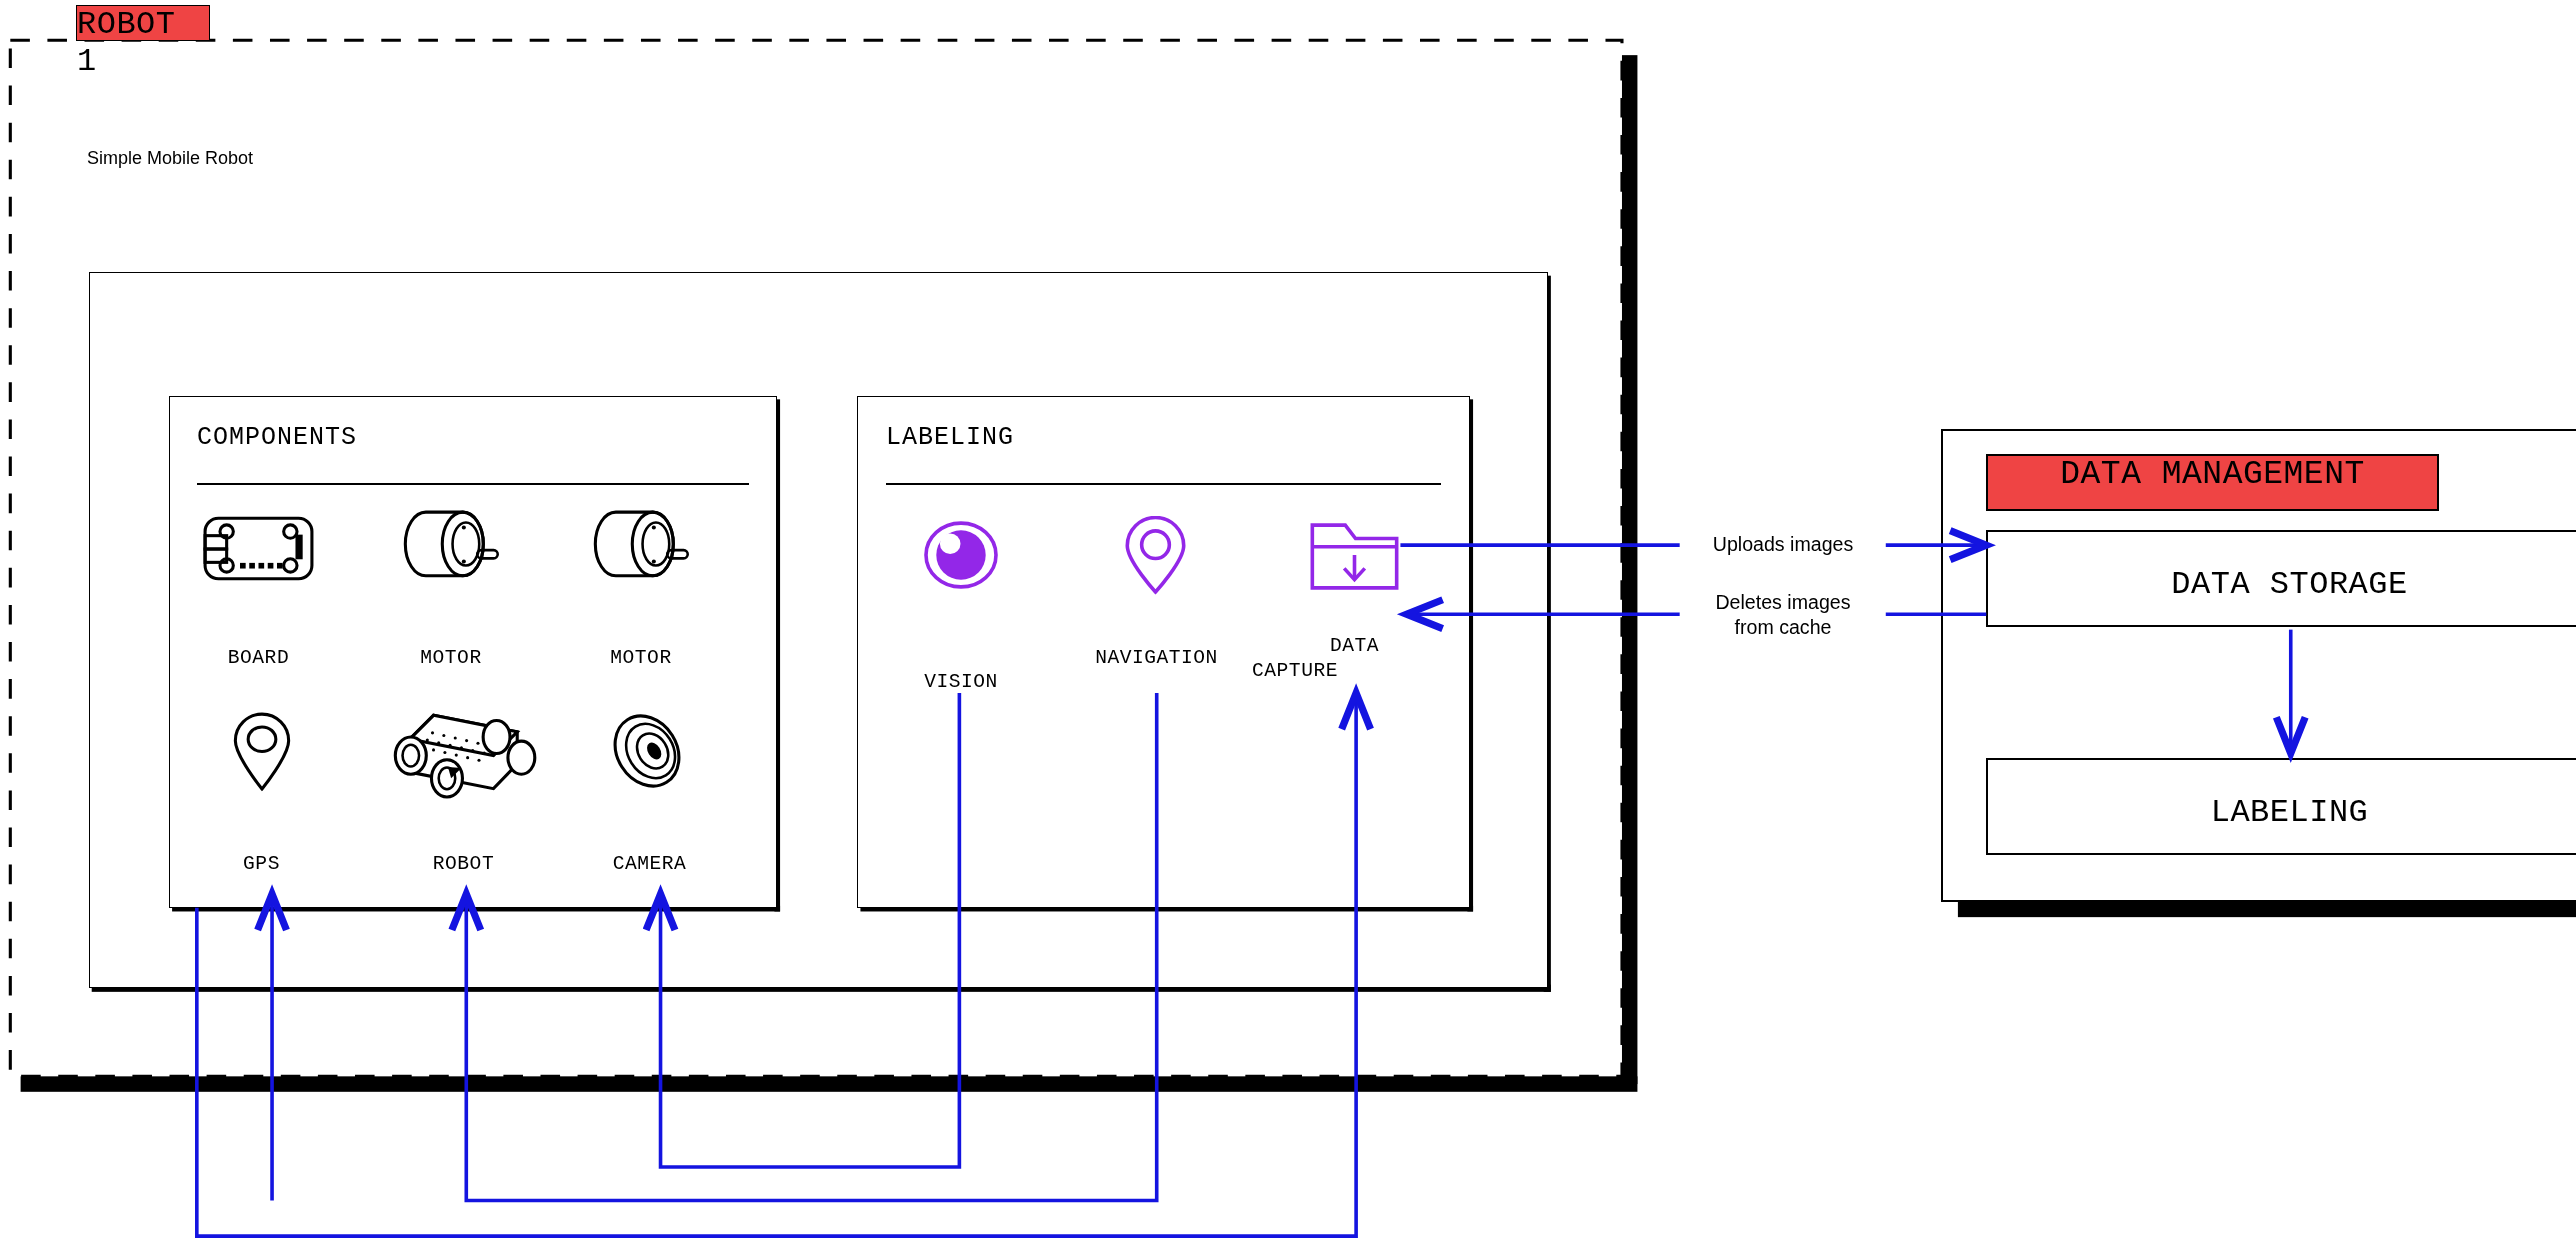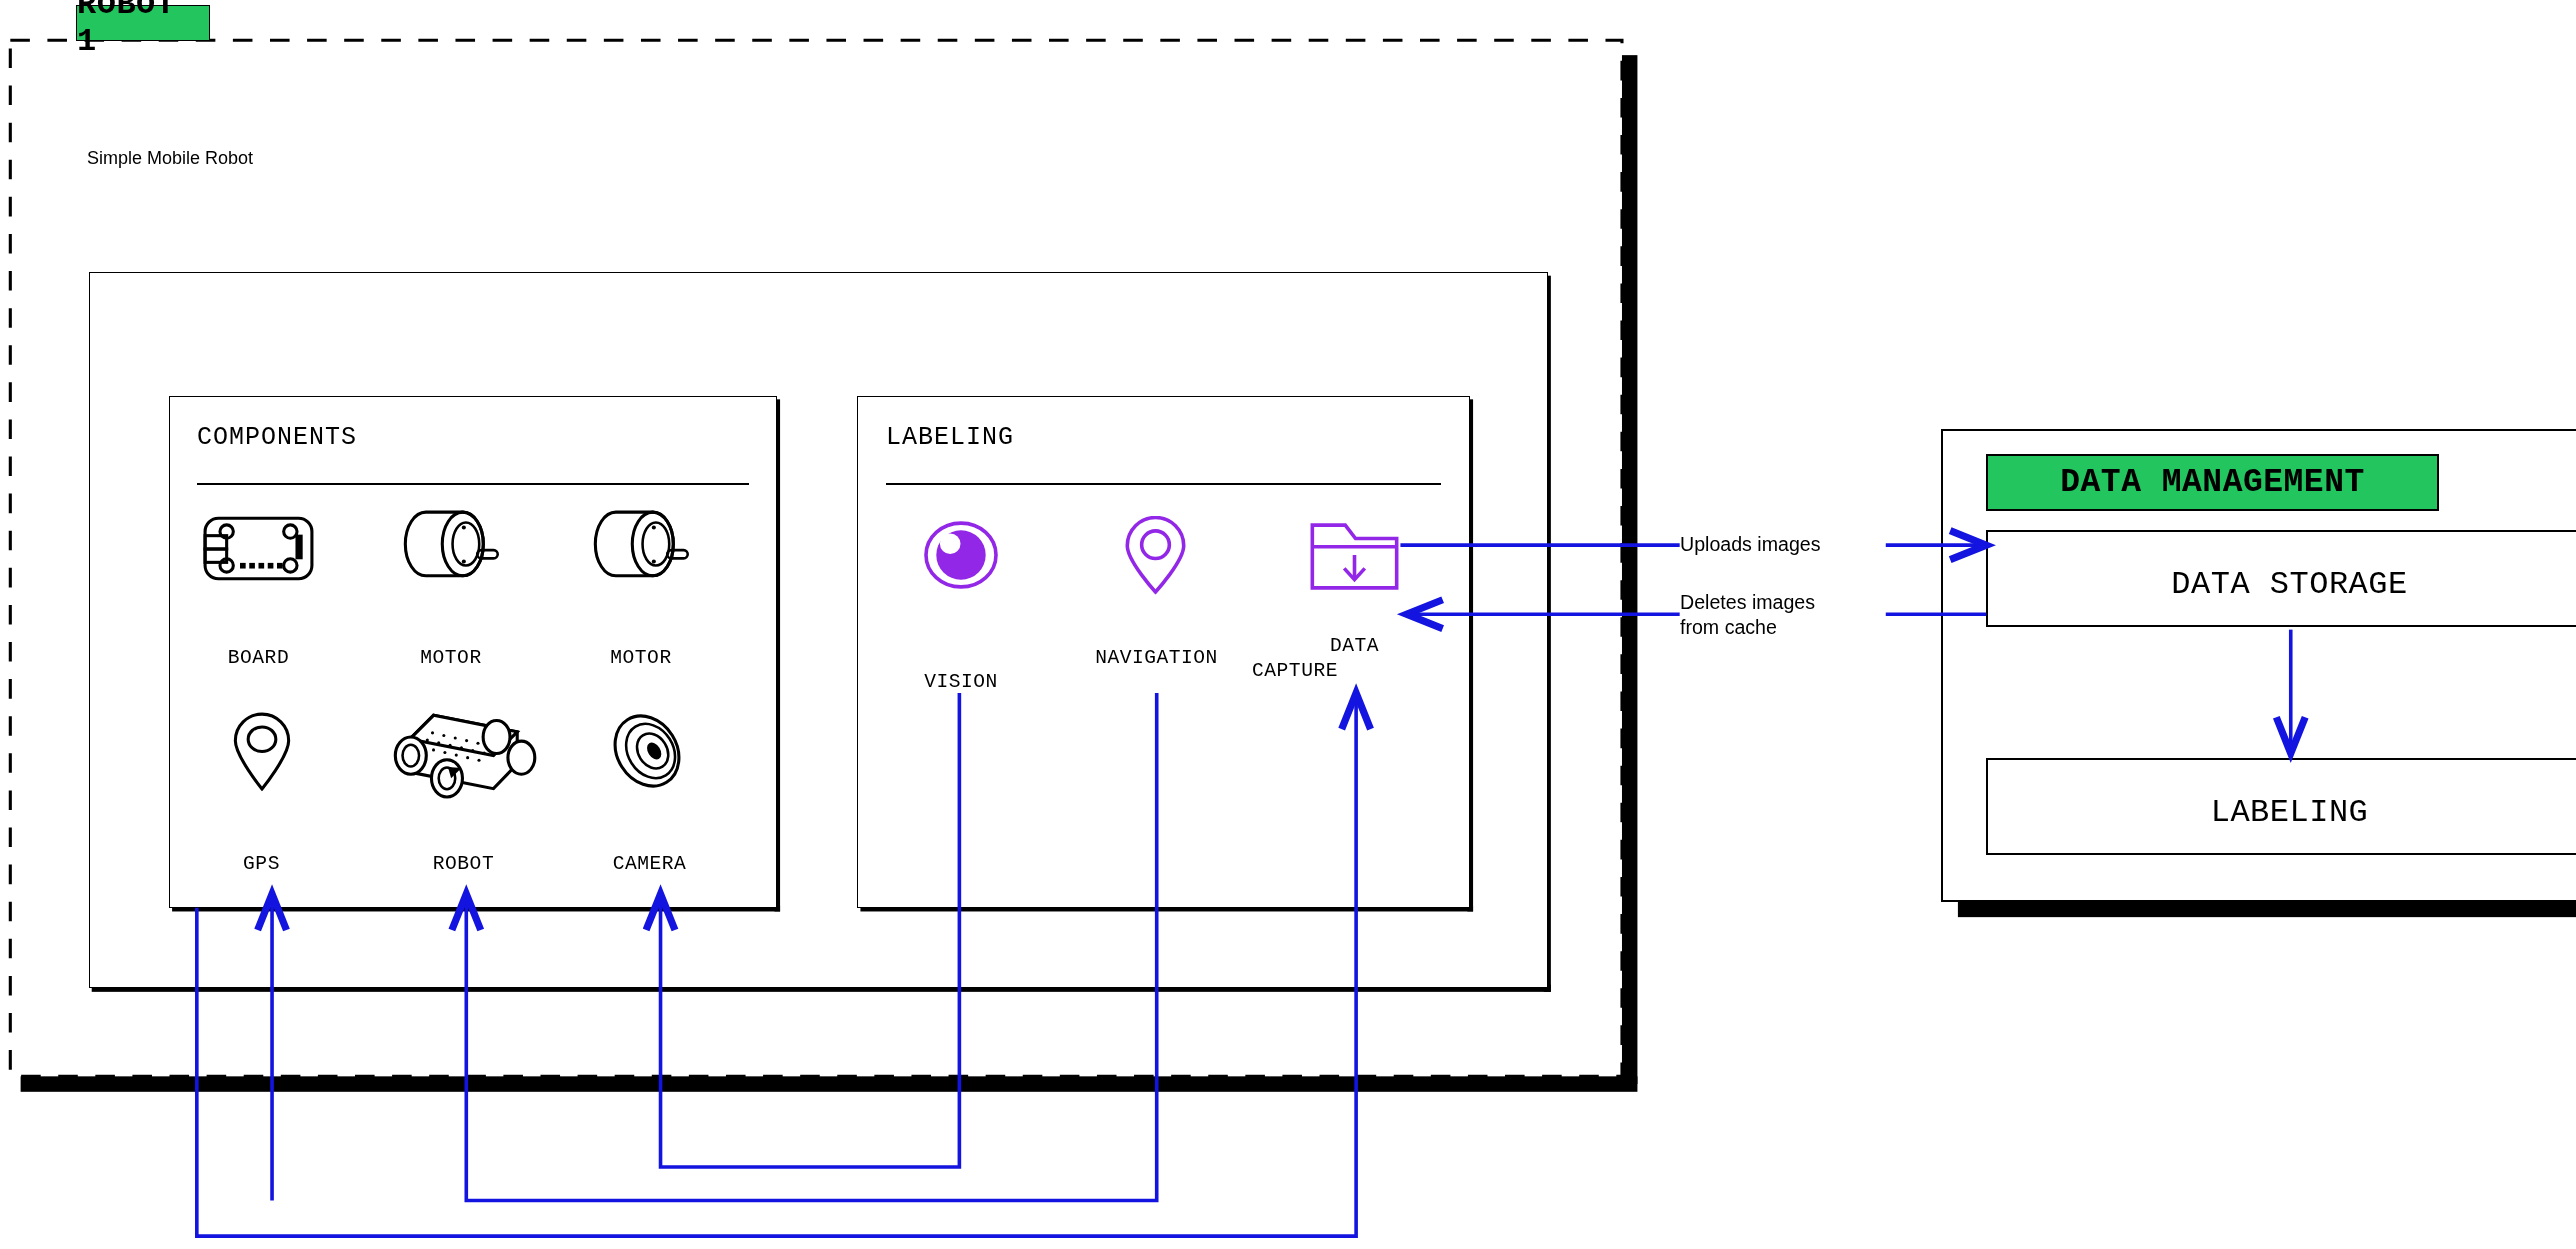--- a/index.html
+++ b/index.html
@@ -5,24 +5,24 @@
   html,body{margin:0;padding:0;background:#ffffff;}
   body{width:2857px;height:1250px;position:relative;overflow:hidden;
        font-family:"Liberation Sans",sans-serif;color:#000;}
   #root{position:absolute;inset:0;}
   svg.layer{position:absolute;left:0;top:0;width:2857px;height:1250px;overflow:visible;}
   .txt{position:absolute;white-space:pre;}
   .sans{font-family:"Liberation Sans",sans-serif;}
   .boxlabel{font-family:"Liberation Mono",monospace;font-size:32px;letter-spacing:0.5px;color:#000;}
   .hdr{font-family:"Liberation Mono",monospace;font-size:25px;letter-spacing:1px;}
   .itemlabel{font-family:"Liberation Mono",monospace;font-size:19.6px;letter-spacing:0.5px;text-align:center;}
-  .edgelabel{font-family:"Liberation Sans",sans-serif;font-size:19.6px;text-align:left;}
+  .edgelabel{font-family:"Liberation Sans",sans-serif;font-size:19.6px;text-align:center;}
   .panelbox{position:absolute;background:#fff;border:1.5px solid #000;box-sizing:border-box;}
-  .tagbox{position:absolute;background:#22c55e;border:1.5px solid #000;box-sizing:border-box;
-          display:flex;align-items:center;justify-content:center;font-weight:bold;}
+  .tagbox{position:absolute;background:#ef4444;border:1.5px solid #000;box-sizing:border-box;
+          display:flex;align-items:flex-start;justify-content:center;}
   .divider{position:absolute;background:#000;height:1.5px;}
   .iconwrap{position:absolute;display:flex;align-items:center;justify-content:center;}
 </style>
 </head>
 <body>
 
 <div id="root">
 
   <svg class="layer" viewBox="0 0 5545 2426" width="2857" height="1250">
 

